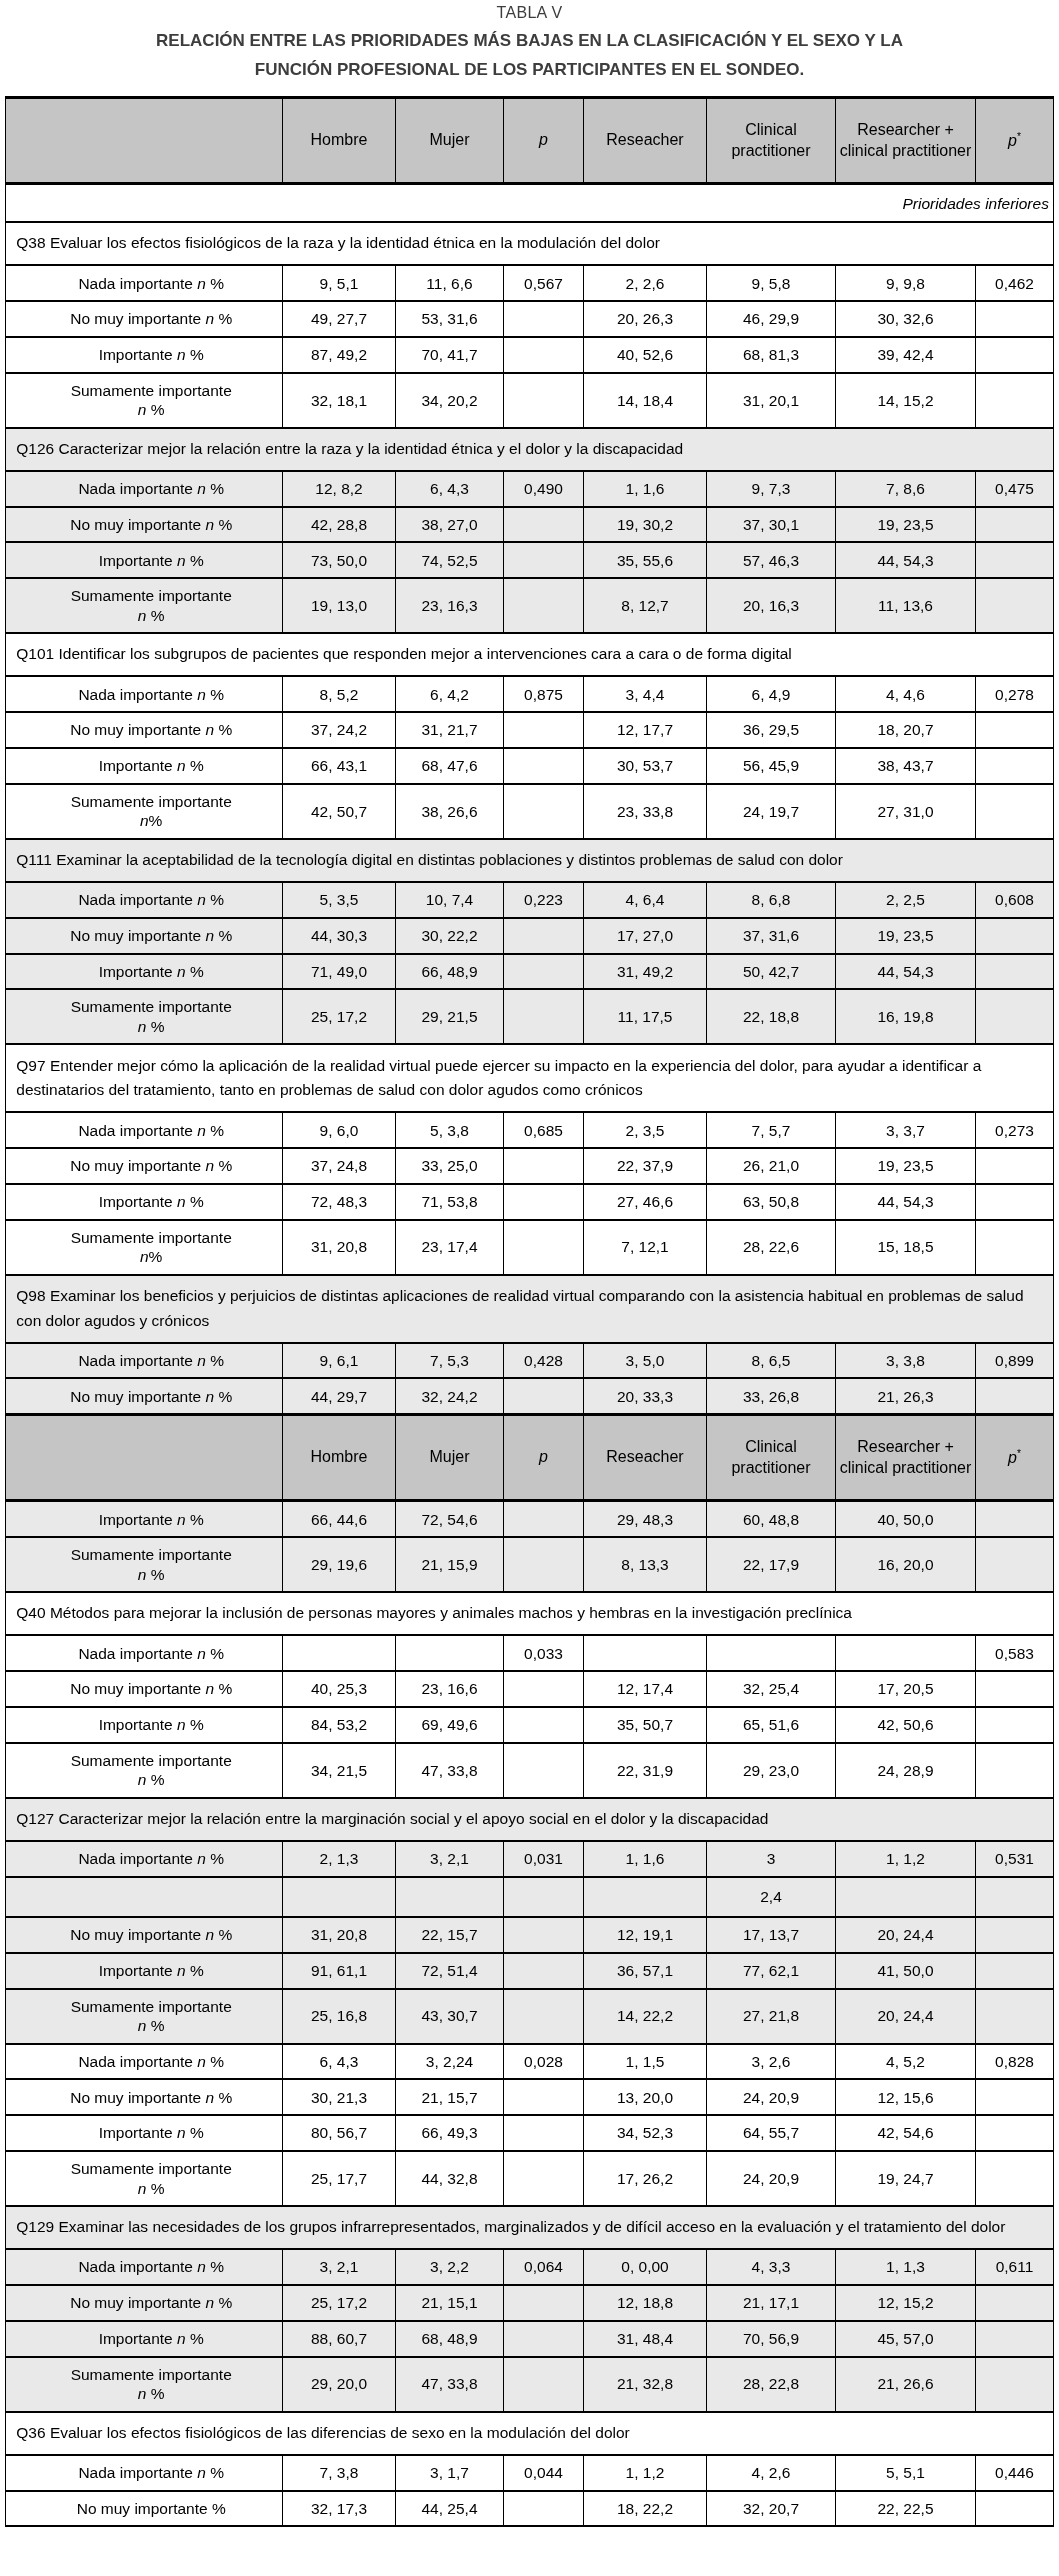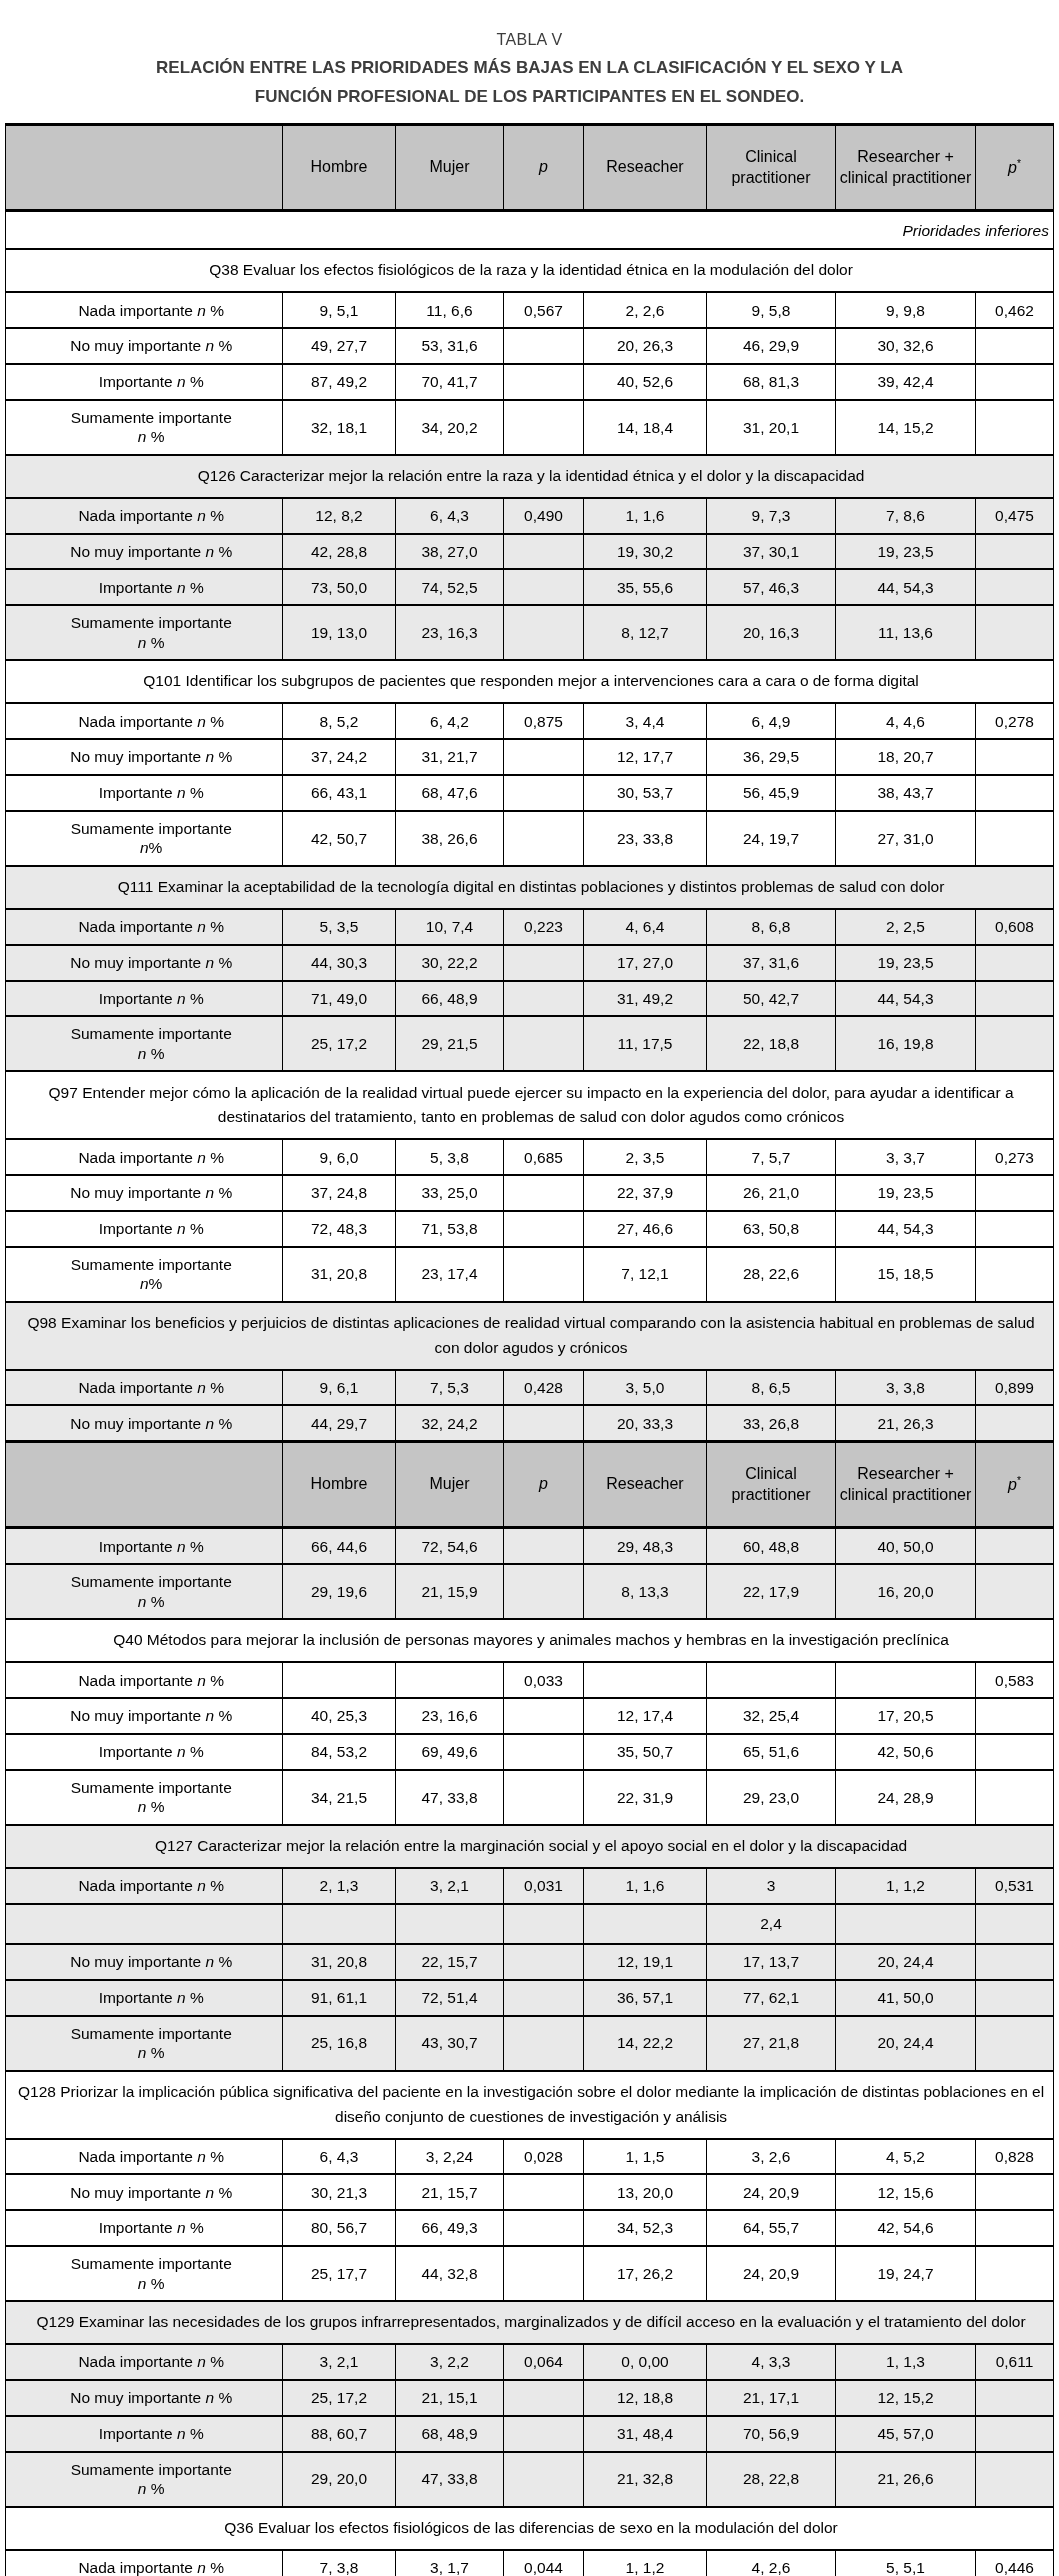--- a/index.html
+++ b/index.html
@@ -1,38 +1,38 @@
 <!DOCTYPE html>
 <html style="font-size:8.2px"><head>
 <meta charset="utf-8">
 <style>
   html,body{margin:0;padding:0;background:#ffffff;}
   body{width:1059px;font-family:"Liberation Sans", sans-serif;color:#000;}
   .page{width:1059px;}
-  .title-block{text-align:center;padding-top:31px;}
+  .title-block{text-align:center;padding-top:4px;}
   .title-main{font-size:16px;letter-spacing:0.3px;color:#3d3d3d;font-weight:400;}
   .title-caption{margin:5.2px auto 11.3px auto;max-width:773px;font-size:17px;line-height:1.7;color:#3d3d3d;font-weight:700;}
   table.main{border-collapse:collapse;width:1047px;margin:0 auto;table-layout:fixed;}
   col.c-label{width:277px;}
   col.c-hombre{width:113px;}
   col.c-mujer{width:108px;}
   col.c-p{width:80px;}
   col.c-reseacher{width:123px;}
   col.c-clinical{width:129px;}
   col.c-resclin{width:140px;}
   col.c-pstar{width:78px;}
   td{border:1px solid #000;border-top-width:2.1px;border-bottom-width:2.1px;
      font-size:15.5px;line-height:1.25;padding:7.2px 4.1px;text-align:center;
      vertical-align:middle;background:#fff;word-wrap:break-word;}
   tr.shade td{background:#e9e9e9;}
   tr.header-row td{background:#c5c5c5;height:77px;font-size:16px;line-height:1.3;
      border-top-width:3.6px;border-bottom-width:3.6px;padding:3.1px;}
   tr.header-row td sup{font-size:10.3px;vertical-align:super;}
   tr.group-row td{text-align:right;font-style:italic;padding:8.2px 4.1px 8.2px 11.3px;}
-  tr.question-row td{text-align:center;padding:8.2px 7.2px 8.2px 10.3px;line-height:1.6;}
+  tr.question-row td{text-align:left;padding:8.2px 7.2px 8.2px 10.3px;line-height:1.6;}
   td.row-label{text-align:center;padding-left:18.5px;white-space:pre-line;line-height:1.25;}
   td.row-label i{font-style:italic;}
   tr.cont-row td{height:24px;}
 </style>
 </head>
 <body>
 
 <div class="page">
   <div class="title-block">
     <div class="title-main">TABLA V</div>
@@ -421,23 +421,20 @@
         <tr class="data-row shade">
           <td class="row-label">Sumamente importante<br><i>n</i> %</td>
           <td>25, 16,8</td>
           <td>43, 30,7</td>
           <td></td>
           <td>14, 22,2</td>
           <td>27, 21,8</td>
           <td>20, 24,4</td>
           <td></td>
         </tr>
-        <tr class="question-row">
-          <td colspan="8">Q128 Priorizar la implicación pública significativa del paciente en la investigación sobre el dolor mediante la implicación de distintas poblaciones en el diseño conjunto de cuestiones de investigación y análisis</td>
-        </tr>
         <tr class="data-row">
           <td class="row-label">Nada importante <i>n</i> %</td>
           <td>6, 4,3</td>
           <td>3, 2,24</td>
           <td>0,028</td>
           <td>1, 1,5</td>
           <td>3, 2,6</td>
           <td>4, 5,2</td>
           <td>0,828</td>
         </tr>

